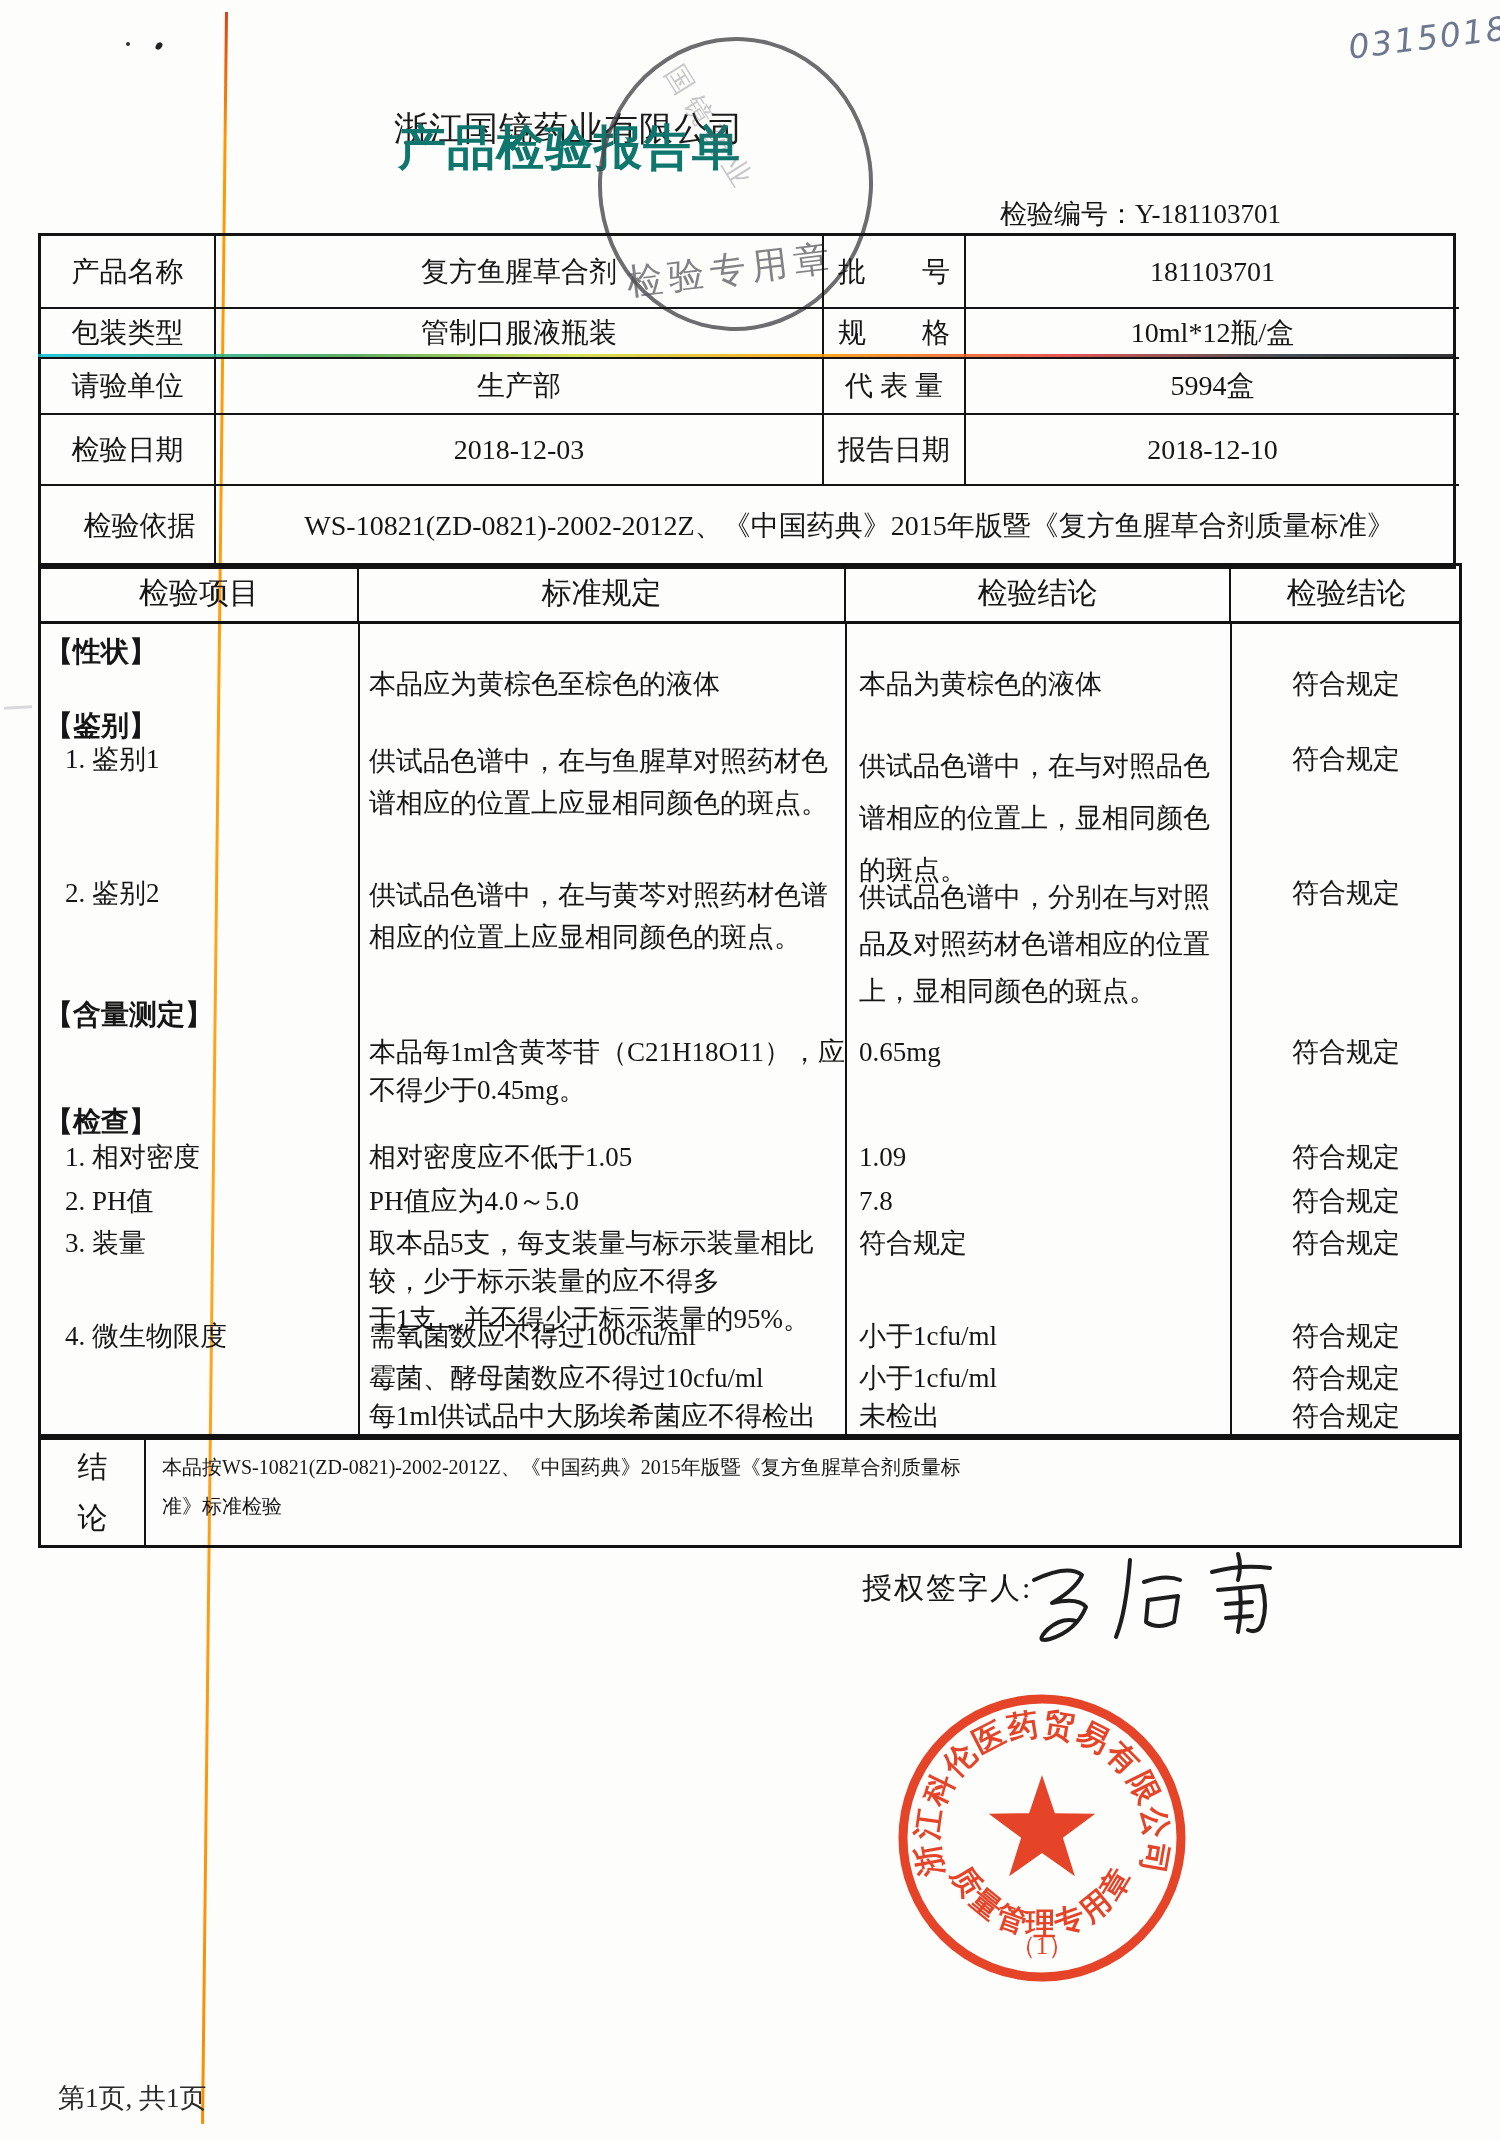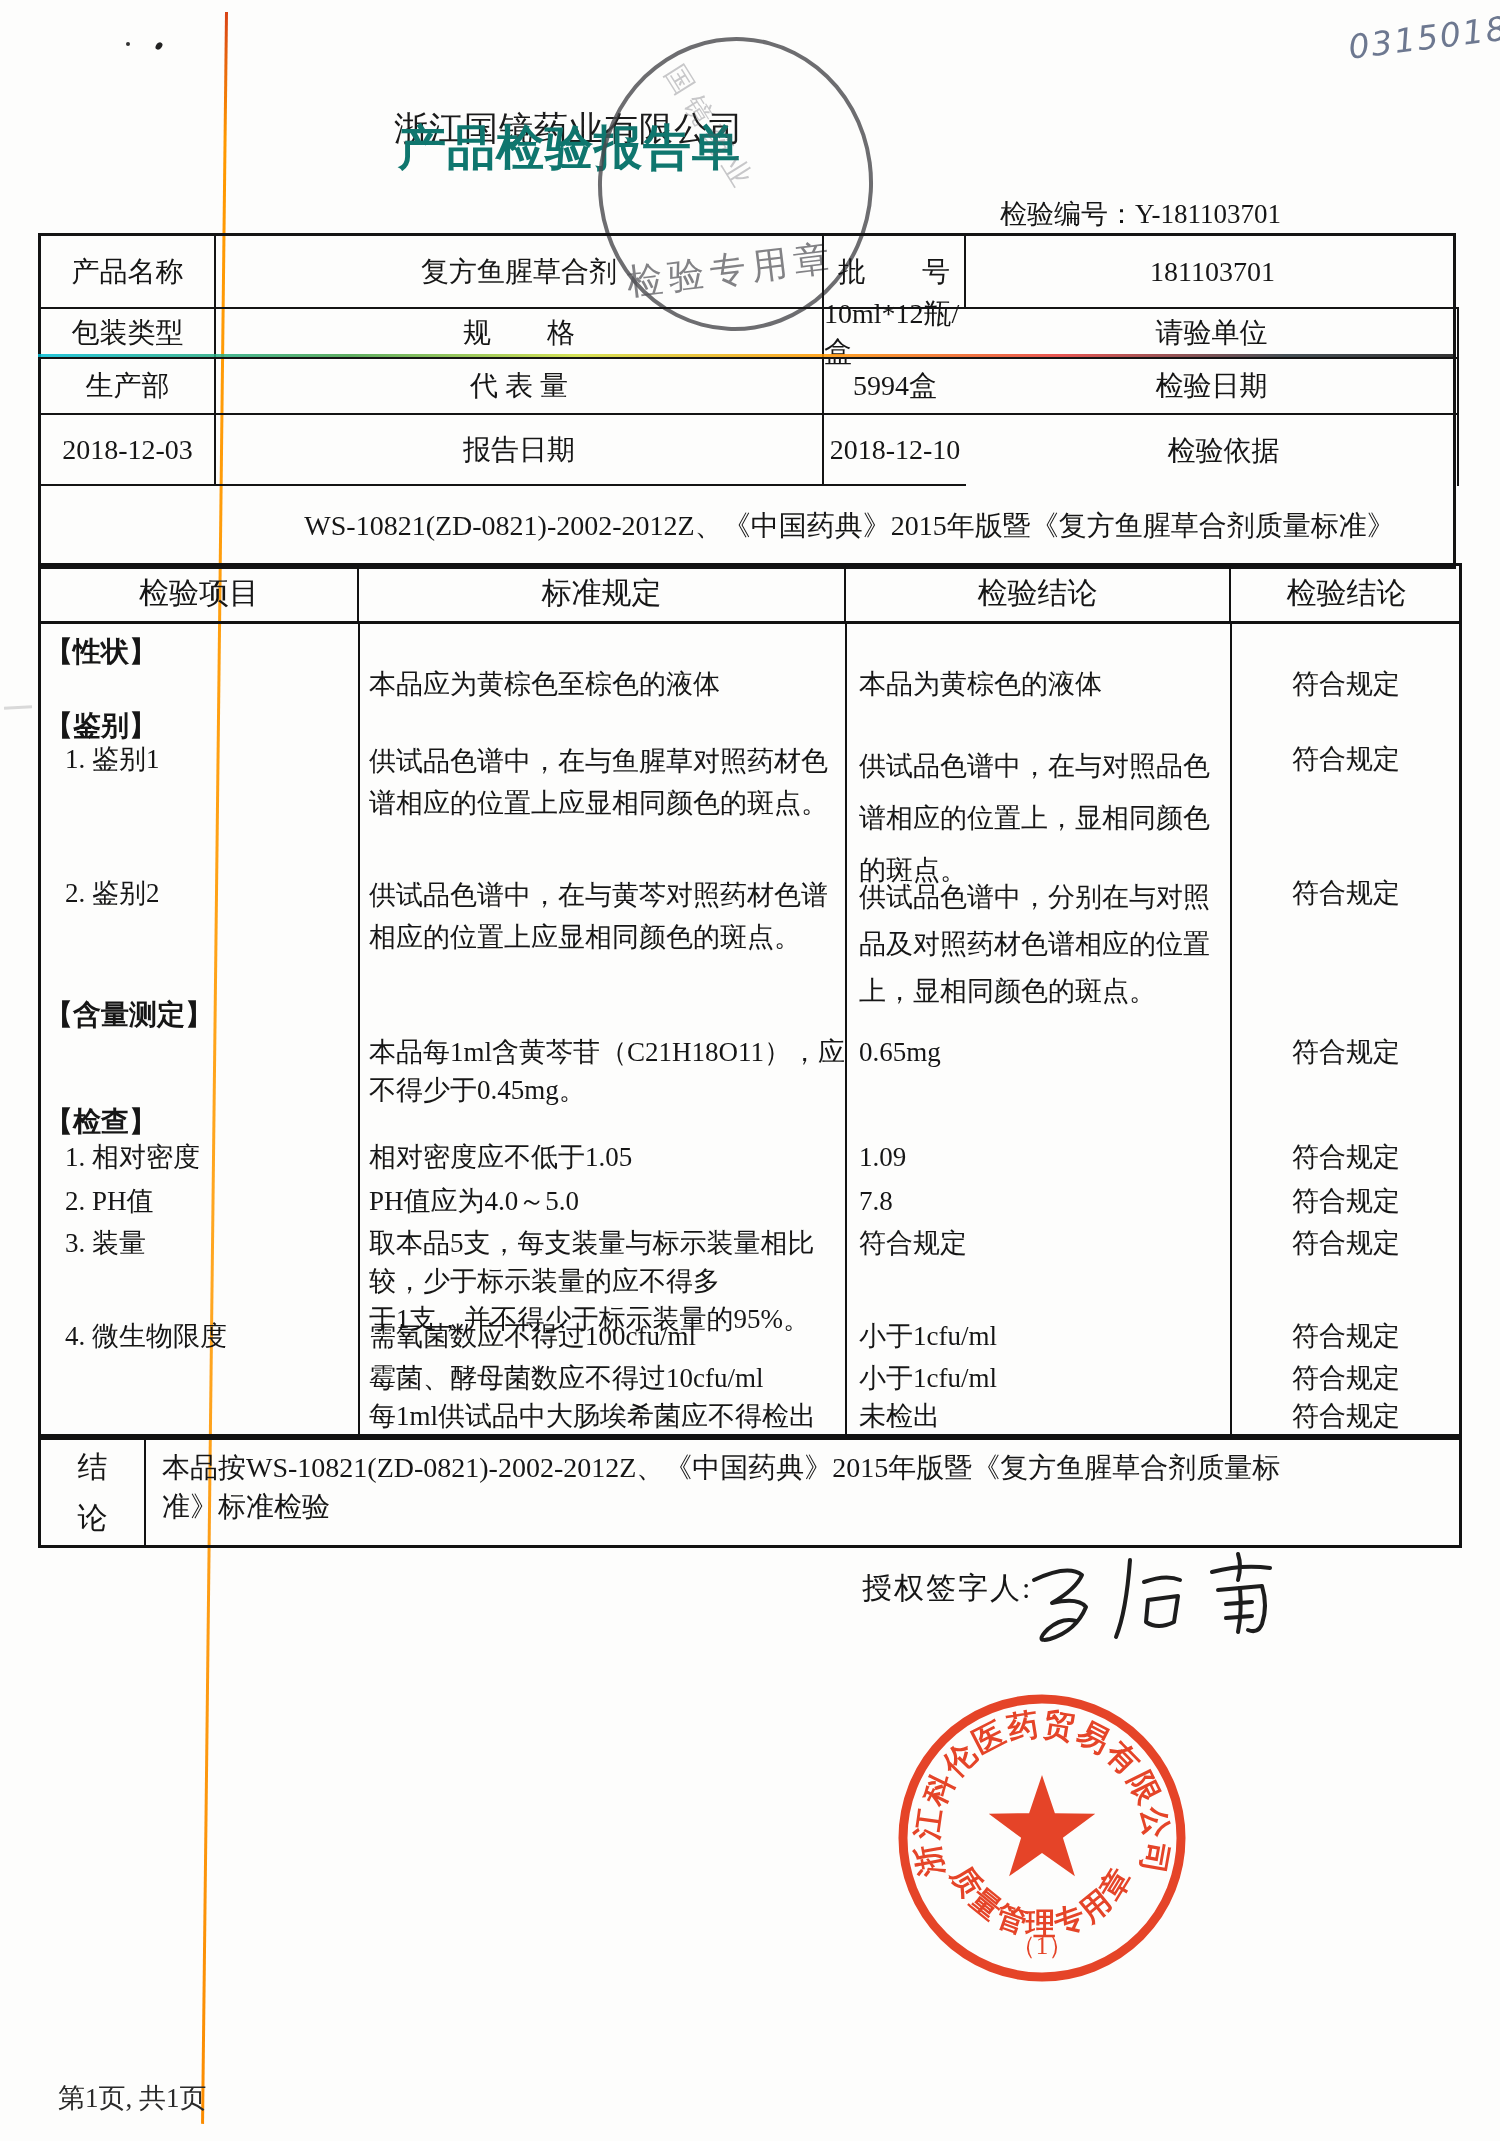--- a/index.html
+++ b/index.html
@@ -54,21 +54,21 @@
   .sec{font-weight:bold;font-size:28px;}
   .lh52{line-height:52px;}
   .lh47{line-height:47px;}
   .lh42{line-height:42px;}
   .res{width:232px;text-align:center;}
   
   .conclusion{left:38px;top:1437px;width:1424px;height:111px;border:3px solid #121212;
     box-sizing:border-box;display:flex;}
   .con-label{width:105px;border-right:2px solid #121212;display:flex;flex-direction:column;
     align-items:center;justify-content:center;gap:10px;font-size:30px;box-sizing:border-box;}
-  .con-body{flex:1;padding:8px 14px 0 16px;font-size:28px;line-height:39px;}
+  .con-body{flex:1;padding:8px 14px 0 16px;font-size:20px;line-height:39px;}
   .con-text{white-space:pre-line;}
   
   .signer-label{left:862px;top:1568px;font-size:30px;letter-spacing:2px;}
   .signature-svg{left:1012px;top:1542px;}
   .red-stamp-svg{left:892px;top:1688px;opacity:.95;}
   .footer-page{left:58px;top:2080px;font-size:27px;color:#2a2a2a;}
 </style>
 </head>
 <body>
 
@@ -92,20 +92,21 @@
     <span>检验编号：</span><span>Y-181103701</span>
   </div>
 
   <div class="abs info-table">
     <div class="ic">产品名称</div>
     <div class="ic">复方鱼腥草合剂</div>
     <div class="ic">批　　号</div>
     <div class="ic lastcol">181103701</div>
 
     <div class="ic">包装类型</div>
+    <div class="ic">管制口服液瓶装</div>
     <div class="ic">规　　格</div>
     <div class="ic lastcol">10ml*12瓶/盒</div>
 
     <div class="ic">请验单位</div>
     <div class="ic">生产部</div>
     <div class="ic">代 表 量</div>
     <div class="ic lastcol">5994盒</div>
 
     <div class="ic">检验日期</div>
     <div class="ic">2018-12-03</div>

